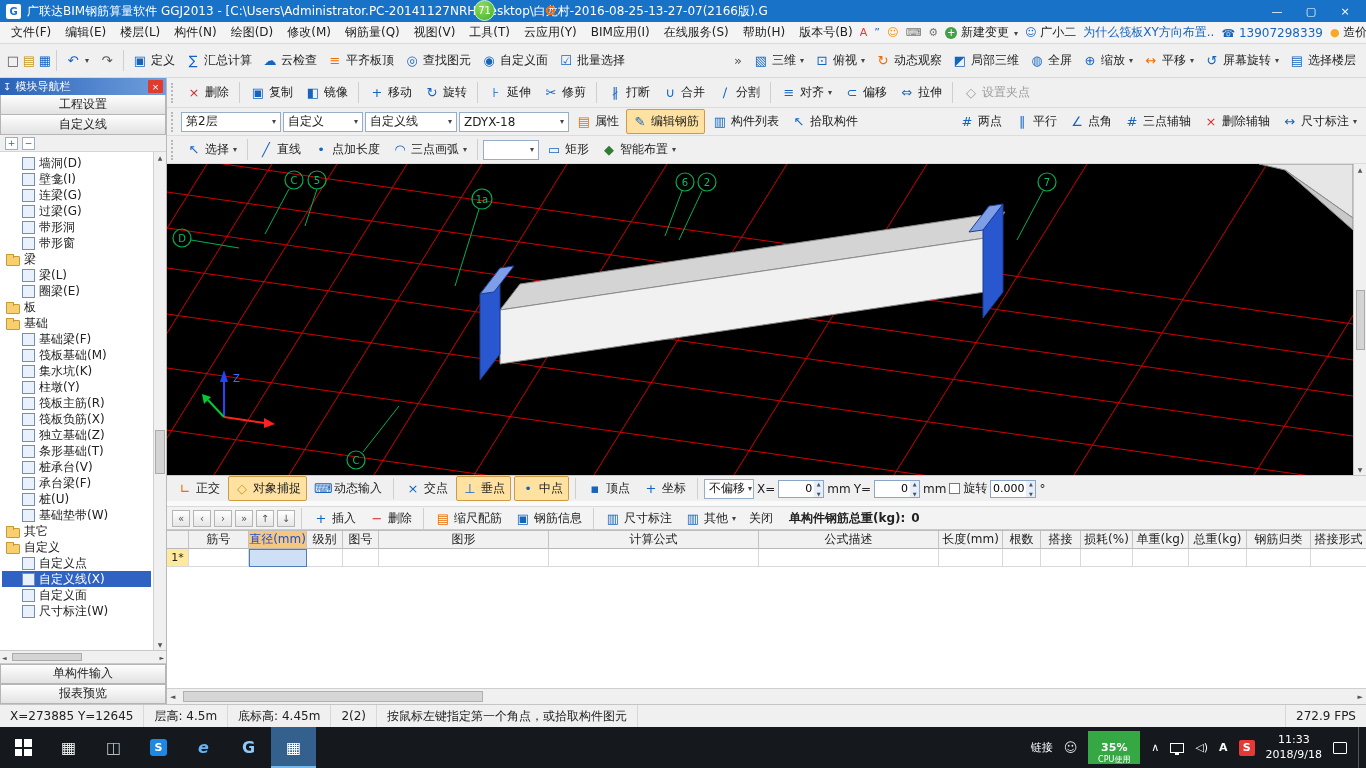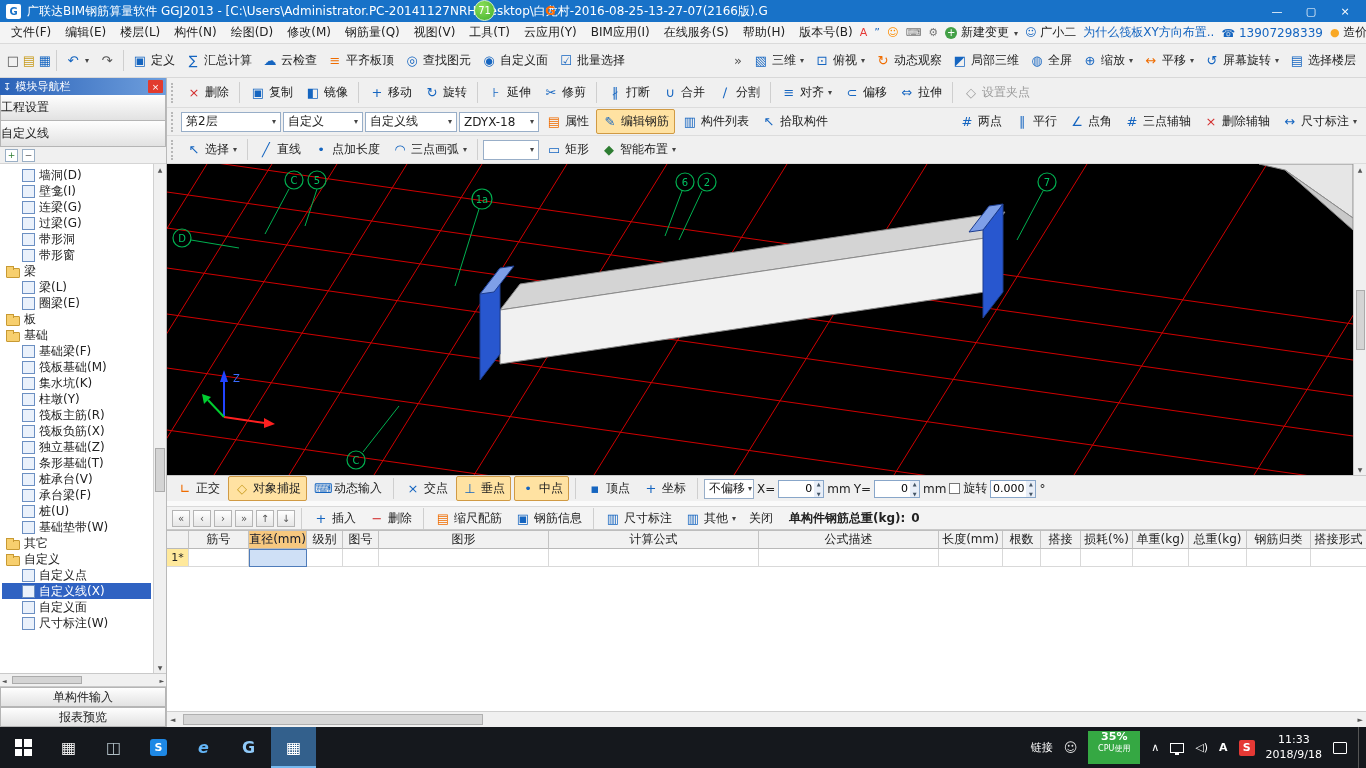--- a/index.html
+++ b/index.html
@@ -30,29 +30,29 @@
 .ico{width:16px;height:16px;display:flex;align-items:center;justify-content:center;font-size:13px;flex:none}
 .i-b{color:#1565c0}.i-o{color:#ef6c00}.i-g{color:#2e7d32}.i-r{color:#d32f2f}.i-y{color:#c79a1c}.i-k{color:#555}
 .sep{width:1px;height:21px;background:#cfcfcf;margin:0 3px;flex:none}
 .dd{font-size:8px;color:#444;margin-left:1px}
 .ovf{margin-left:auto;color:#555;font-size:13px;padding:0 6px}
 .handle{width:4px;height:20px;border-left:2px dotted #b8b8b8;margin-right:4px;flex:none}
 .active-tb{background:#ffe2a2;border:1px solid #d09a44;border-radius:2px}
 .dis{color:#9a9a9a}
 .combo{height:20px;background:#fff;border:1px solid #98aec8;display:flex;align-items:center;padding:0 4px;gap:3px;white-space:nowrap}
 .combo .dd{margin-left:auto}
-.w88{width:100px}.w80{width:80px}.w92{width:92px}.w96{width:80px}.w56{width:56px}
+.w88{width:100px}.w80{width:80px}.w92{width:92px}.w96{width:110px}.w56{width:56px}
 
 .main{flex:1;display:flex;min-height:0}
 .sidebar{width:167px;background:#f0f0f0;border-right:1px solid #b9b9b9;display:flex;flex-direction:column;flex:none}
 .sb-header{height:17px;background:linear-gradient(90deg,#2a62b8,#6f9fdd);color:#fff;display:flex;align-items:center;padding:0 3px;font-size:11px;flex:none}
 .sb-pin{font-size:10px;margin-right:4px}
 .sb-close{margin-left:auto;width:15px;height:13px;background:#e23b2e;color:#fff;font-size:9px;display:flex;align-items:center;justify-content:center;border-radius:1px}
-.sb-btn{height:26px;background:linear-gradient(#fefefe,#e2e2e2);border:1px solid #b5b5b5;border-top:none;display:flex;align-items:center;flex:none}
-.sb-btn2{height:20px;background:linear-gradient(#fefefe,#e2e2e2);border:1px solid #b5b5b5;display:flex;align-items:center;justify-content:center;flex:none}
+.sb-btn{height:20px;background:linear-gradient(#fefefe,#e2e2e2);border:1px solid #b5b5b5;border-top:none;display:flex;align-items:center;justify-content:center;flex:none}
+.sb-btn2{height:20px;background:linear-gradient(#fefefe,#e2e2e2);border:1px solid #b5b5b5;display:flex;align-items:flex-start;justify-content:center;flex:none}
 .sb-tools{height:17px;display:flex;align-items:center;gap:4px;padding:0 5px;border-bottom:1px solid #d5d5d5;flex:none}
 .sb-tool{width:13px;height:13px;border:1px solid #9aafc5;background:#fff;display:flex;align-items:center;justify-content:center;font-size:9px}
 .tree{flex:1;background:#fff;position:relative;overflow:hidden;padding:3px 15px 0 2px;border-bottom:1px solid #c9c9c9}
 .ti{height:16px;display:flex;align-items:center;gap:4px;white-space:nowrap;overflow:hidden}
 .lvl0{padding-left:4px}.lvl1{padding-left:20px}
 .ti-ico{width:13px;height:13px;border:1px solid #6b8fc2;background:#eaf1fb;font-size:8px;color:#2f5fa3;display:flex;align-items:center;justify-content:center;flex:none}
 .fold{width:14px;height:10px;background:#f7cf6e;border:1px solid #c89a33;border-radius:1px;position:relative;flex:none;margin-top:3px}
 .fold::before{content:"";position:absolute;top:-3px;left:-1px;width:6px;height:3px;background:#f7cf6e;border:1px solid #c89a33;border-bottom:none}
 .sel{background:#2f62c2;color:#fff}
 .tree-vs{position:absolute;right:0;top:0;bottom:0;width:13px;background:#f0f0f0;border-left:1px solid #d0d0d0;display:flex;flex-direction:column;align-items:center;font-size:6px;color:#555;padding:2px 0}
@@ -73,21 +73,21 @@
 .chk{width:11px;height:11px;border:1px solid #777;background:#fff;display:inline-block}
 .gap4{height:5px;background:#fafafa;flex:none}
 .rebarbar{height:24px;display:flex;align-items:center;gap:3px;background:#f3f3f3;border-top:1px solid #d9d9d9;border-bottom:1px solid #c9c9c9;padding:0 5px;flex:none;white-space:nowrap}
 .nav{width:18px;height:17px;border:1px solid #b5b5b5;background:linear-gradient(#fff,#e6e6e6);display:flex;align-items:center;justify-content:center;font-size:10px;color:#555}
 .rb{display:flex;align-items:center;gap:3px;padding:2px 5px}
 .total-lbl{font-weight:bold;margin-left:8px}
 .total-val{font-weight:bold;margin-left:3px}
 
 .th-row{height:19px;display:flex;background:#f1f1f1;border-top:1px solid #bdbdbd;flex:none}
 .th{border-right:1px solid #c3c3c3;border-bottom:1px solid #b9b9b9;display:flex;align-items:center;justify-content:center;flex:none;overflow:hidden;white-space:nowrap}
-.th.hl{background:#f6c87f;color:#0f172a}
+.th.hl{background:#f6c87f;color:#1d4ed8}
 .tr-row{height:18px;display:flex;background:#fff;flex:none}
 .td{border-right:1px solid #d9d9d9;border-bottom:1px solid #d9d9d9;flex:none;display:flex;align-items:center;justify-content:center;font-size:11px;overflow:hidden}
 .td.rowhdr{background:#ffe99c}
 .td.selcell{background:#cfe0f6;border:1px solid #4f7cba}
 .c0{width:22px}.c1{width:60px}.c2{width:58px}.c3{width:36px}.c4{width:36px}.c5{width:170px}.c6{width:210px}.c7{width:180px}.c8{width:64px}.c9{width:38px}.c10{width:40px}.c11{width:52px}.c12{width:56px}.c13{width:58px}.c14{width:64px}.c15{width:55px;border-right:none}
 .table-empty{flex:1;background:#fff}
 .hscroll{height:16px;background:#f0f0f0;border-top:1px solid #cfcfcf;display:flex;align-items:center;justify-content:space-between;font-size:7px;color:#555;padding:0 3px;position:relative;flex:none}
 .hs-thumb{position:absolute;left:16px;top:2px;bottom:2px;width:300px;background:#d6d6d6;border:1px solid #b0b0b0}
 
 .statusbar{height:23px;background:#f0f0f0;border-top:1px solid #c5c5c5;display:flex;align-items:center;flex:none;white-space:nowrap}
@@ -101,21 +101,21 @@
 .tk-search{width:345px;background:#fff;margin:4px 0;display:flex;align-items:center;padding:0 9px;gap:8px;color:#555}
 .cortana{width:14px;height:14px;border:2px solid #666;border-radius:50%;flex:none}
 .tk-search input{border:none;outline:none;flex:1;font-size:12px;color:#444;background:transparent;font-family:inherit}
 .mic{width:6px;height:10px;background:#555;border-radius:3px;position:relative;margin-right:4px;flex:none}
 .mic::after{content:"";position:absolute;left:-3px;bottom:-3px;width:10px;height:6px;border:1px solid #555;border-top:none;border-radius:0 0 6px 6px}
 .tk-app{width:45px;display:flex;align-items:center;justify-content:center;font-size:16px}
 .tk-app.active{background:#33608c;box-shadow:inset 0 -2px 0 #76b9ef}
 .sgb{width:17px;height:17px;background:#1e88e5;color:#fff;font-weight:bold;font-size:11px;display:flex;align-items:center;justify-content:center;border-radius:3px}
 .sgr{width:16px;height:16px;background:#e53935;color:#fff;font-weight:bold;font-size:11px;display:flex;align-items:center;justify-content:center;border-radius:2px}
 .tk-right{margin-left:auto;display:flex;align-items:center;gap:11px;padding-right:3px;font-size:11px}
-.cpu{width:52px;height:33px;background:#35a843;display:flex;flex-direction:column;align-items:center;justify-content:flex-start;line-height:1.15}
+.cpu{width:52px;height:33px;background:#35a843;display:flex;flex-direction:column;align-items:center;justify-content:flex-end;line-height:1.15}
 .cpu b{font-size:11px}.cpu span{font-size:8px}
 .clock{text-align:center;font-size:11px;line-height:1.3}
 .pcico{width:14px;height:10px;border:1px solid #fff;position:relative}
 .pcico::after{content:"";position:absolute;left:4px;bottom:-3px;width:4px;height:2px;background:#fff}
 .notifico{width:14px;height:12px;border:1px solid #fff;border-radius:1px}
 .sliver{width:5px;border-left:1px solid #555;height:100%}
 </style>
 </head>
 <body>
 
@@ -803,20 +803,28 @@
       <div class="table-empty"></div>
       <div class="hscroll">
         <span>◄</span>
         <span class="hs-thumb"></span>
         <span>►</span>
       </div>
 
     </div>
   </div>
 
+  <div class="statusbar">
+    <span class="ss">X=273885 Y=12645</span>
+    <span class="ss">层高: 4.5m</span>
+    <span class="ss">底标高: 4.45m</span>
+    <span class="ss">2(2)</span>
+    <span class="ss">按鼠标左键指定第一个角点，或拾取构件图元</span>
+    <span class="ss ss-fps">272.9 FPS</span>
+  </div>
 
   <div class="taskbar">
     <span class="tk-start">
         <span class="winlogo">
           <span></span>
           <span></span>
           <span></span>
           <span></span>
         </span>
       </span>

